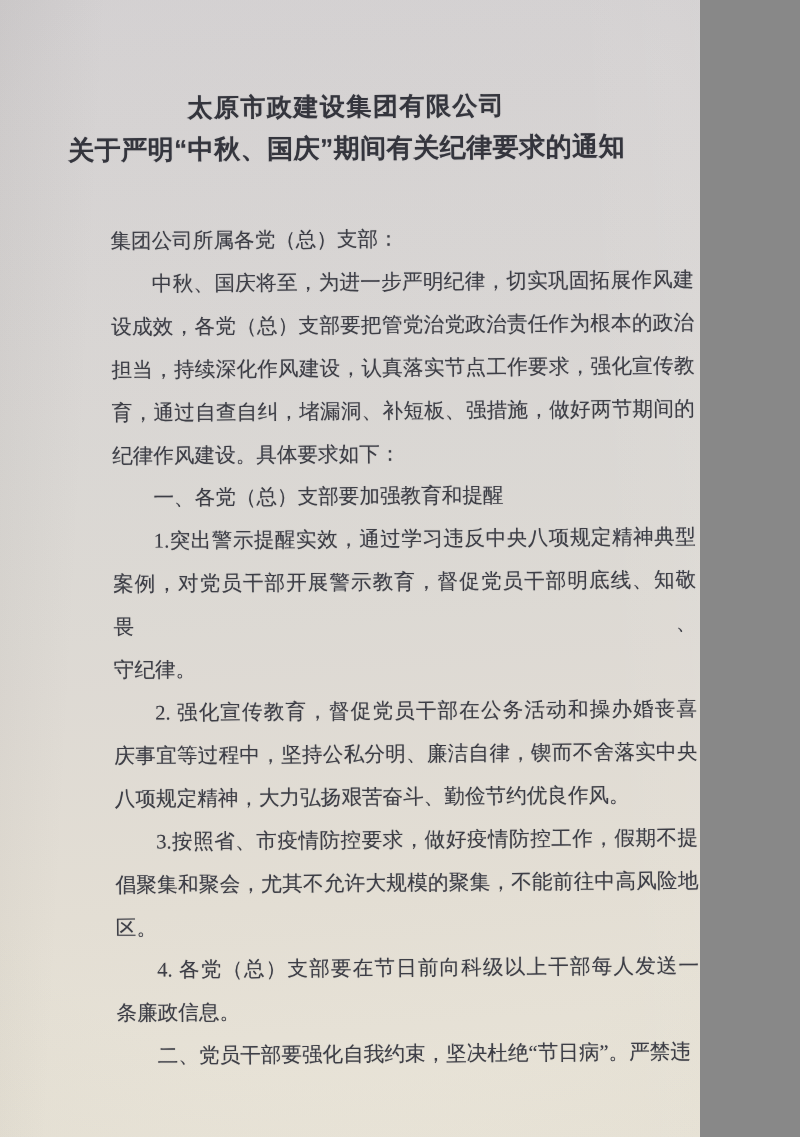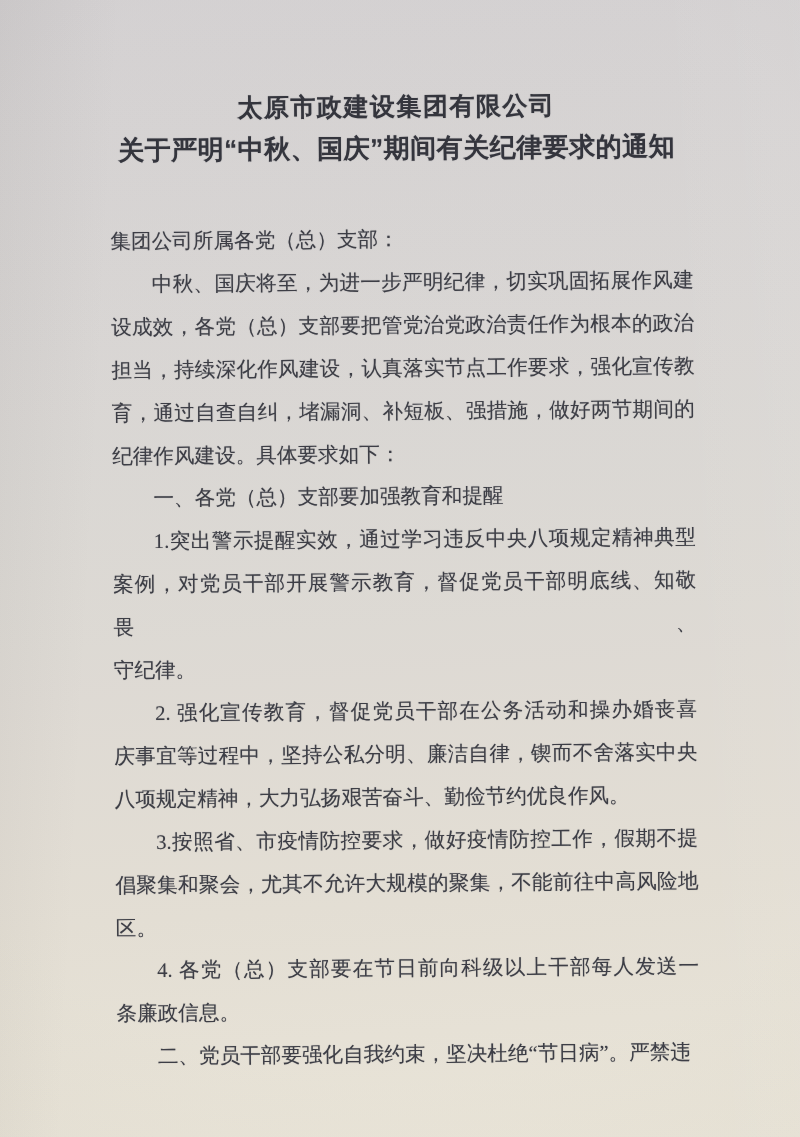--- a/index.html
+++ b/index.html
@@ -3,21 +3,21 @@
 <meta charset="utf-8">
 <title>Notice Photo</title>
 <style>
   html, body {
     margin: 0;
     padding: 0;
     background: #888;
   }
   .photo {
     position: relative;
-    width: 800px;
+    width: 700px;
     height: 1137px;
     overflow: hidden;
     background: linear-gradient(176deg,
       #d2cfd0 0%,
       #d7d4d2 30%,
       #dcd8d2 55%,
       #e2ddd2 78%,
       #e8e3d6 100%);
     font-family: "Liberation Serif", serif;
   }

